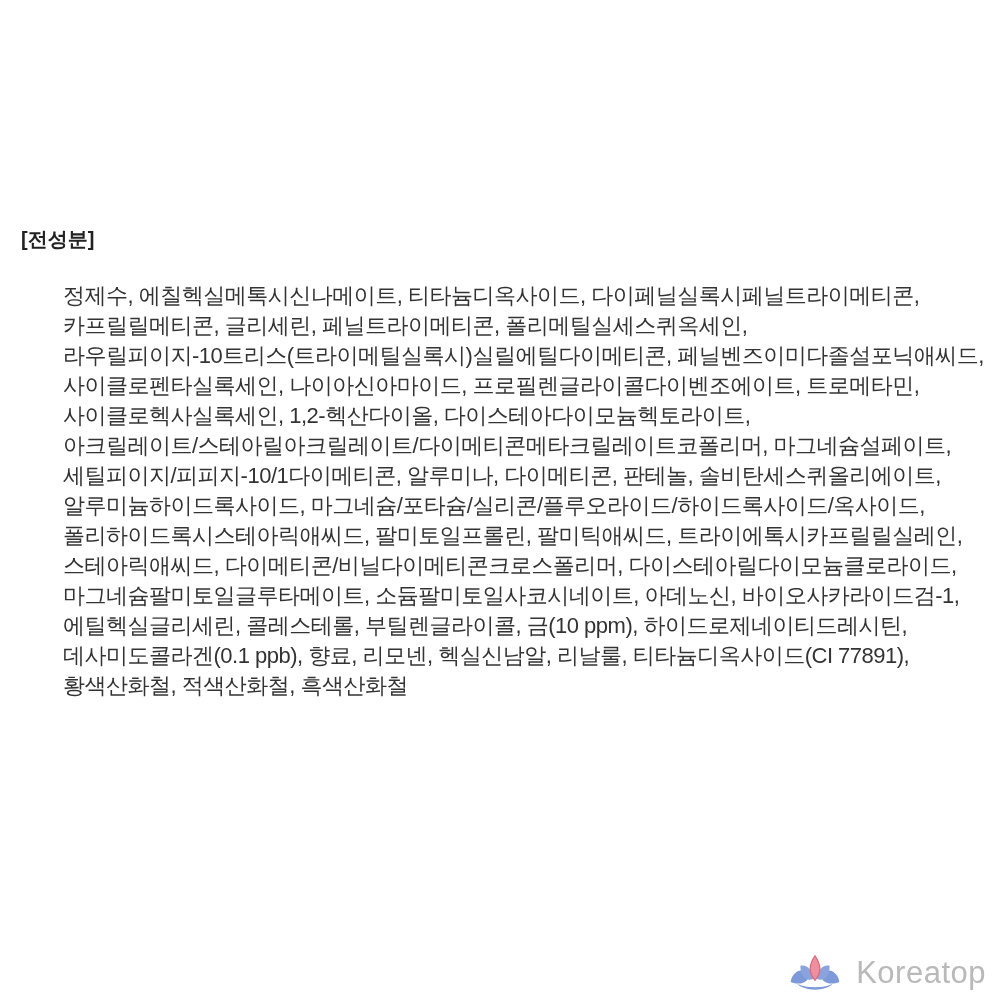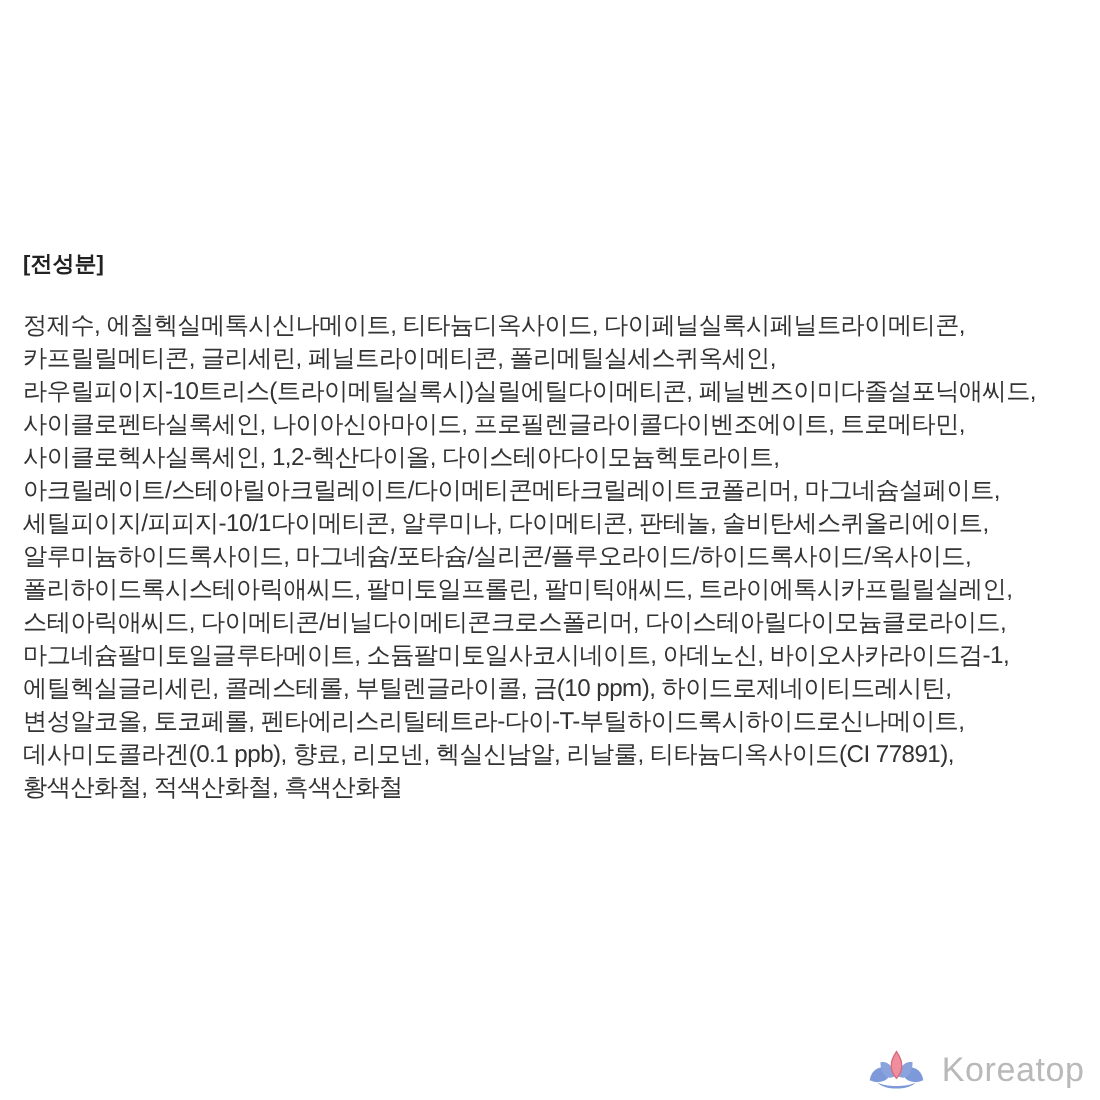--- a/index.html
+++ b/index.html
@@ -25,20 +25,21 @@
     font-size: 20px;
     font-weight: bold;
     color: #222222;
     letter-spacing: 0px;
     margin: 0 0 28px 0;
   }
   .ingredients {
     font-size: 22px;
     color: #333333;
     letter-spacing: -0.5px;
+    margin-left: 42px;
   }
   .ingredient-line {
     line-height: 30px;
     white-space: nowrap;
   }
   .watermark {
     position: absolute;
     right: 14px;
     bottom: 8px;
     display: flex;
@@ -67,21 +68,20 @@
       <div class="ingredient-line">라우릴피이지-10트리스(트라이메틸실록시)실릴에틸다이메티콘, 페닐벤즈이미다졸설포닉애씨드,</div>
       <div class="ingredient-line">사이클로펜타실록세인, 나이아신아마이드, 프로필렌글라이콜다이벤조에이트, 트로메타민,</div>
       <div class="ingredient-line">사이클로헥사실록세인, 1,2-헥산다이올, 다이스테아다이모늄헥토라이트,</div>
       <div class="ingredient-line">아크릴레이트/스테아릴아크릴레이트/다이메티콘메타크릴레이트코폴리머, 마그네슘설페이트,</div>
       <div class="ingredient-line">세틸피이지/피피지-10/1다이메티콘, 알루미나, 다이메티콘, 판테놀, 솔비탄세스퀴올리에이트,</div>
       <div class="ingredient-line">알루미늄하이드록사이드, 마그네슘/포타슘/실리콘/플루오라이드/하이드록사이드/옥사이드,</div>
       <div class="ingredient-line">폴리하이드록시스테아릭애씨드, 팔미토일프롤린, 팔미틱애씨드, 트라이에톡시카프릴릴실레인,</div>
       <div class="ingredient-line">스테아릭애씨드, 다이메티콘/비닐다이메티콘크로스폴리머, 다이스테아릴다이모늄클로라이드,</div>
       <div class="ingredient-line">마그네슘팔미토일글루타메이트, 소듐팔미토일사코시네이트, 아데노신, 바이오사카라이드검-1,</div>
       <div class="ingredient-line">에틸헥실글리세린, 콜레스테롤, 부틸렌글라이콜, 금(10 ppm), 하이드로제네이티드레시틴,</div>
-      <div class="ingredient-line">변성알코올, 토코페롤, 펜타에리스리틸테트라-다이-T-부틸하이드록시하이드로신나메이트,</div>
       <div class="ingredient-line">데사미도콜라겐(0.1 ppb), 향료, 리모넨, 헥실신남알, 리날룰, 티타늄디옥사이드(CI 77891),</div>
       <div class="ingredient-line">황색산화철, 적색산화철, 흑색산화철</div>
     </div>
   </div>
 
   <div class="watermark">
     <span>
       <svg width="52" height="38" viewBox="0 0 64 46">
 
         <path d="M2,34 C4,22 14,16 26,22 C26,32 16,40 2,34 Z" fill="#7d99d9"></path>

